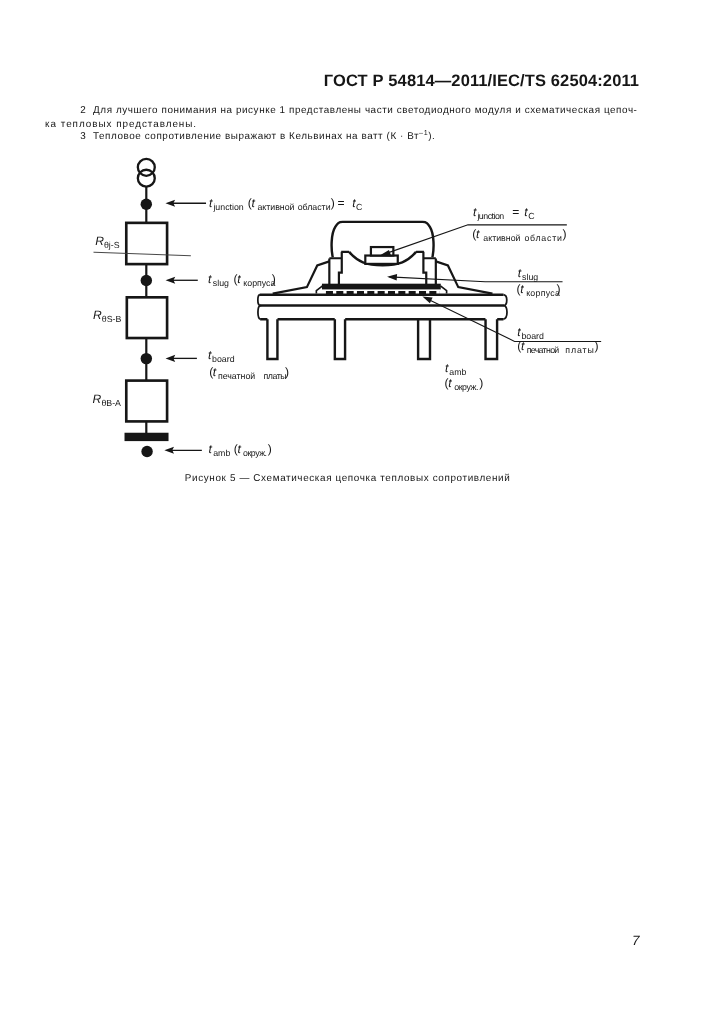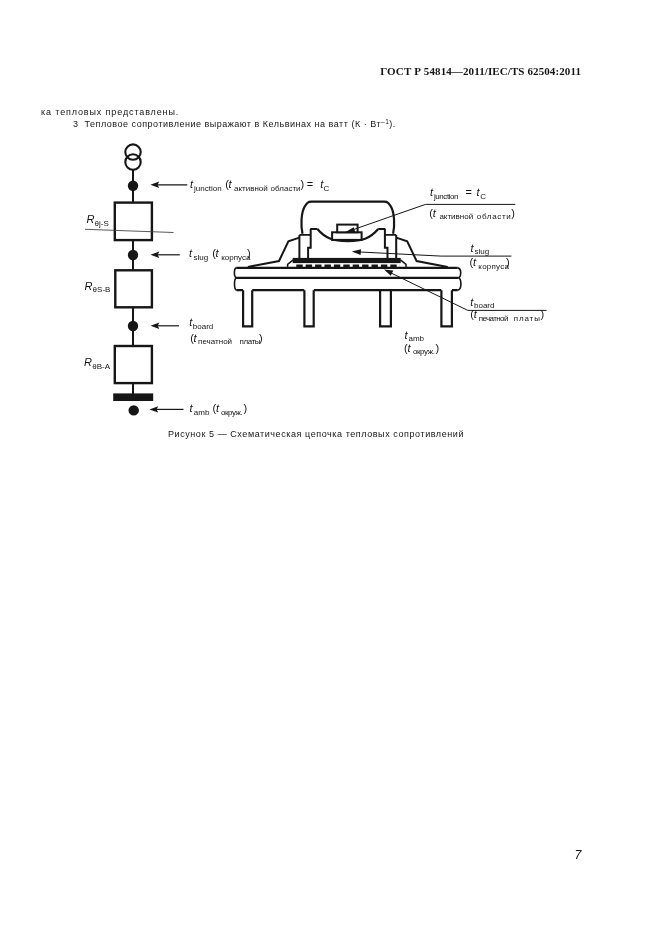--- a/index.html
+++ b/index.html
@@ -4,22 +4,23 @@
 <style>
   html,body{margin:0;padding:0;background:#fff;}
   #page{position:relative;width:661px;height:936px;background:#ffffff;overflow:hidden;
         font-family:"Liberation Sans",sans-serif;color:#161616;}
   .abs{position:absolute;white-space:nowrap;}
 </style>
 </head>
 <body>
 <div id="page">
 
-  <div class="abs" style="right:80px;top:64.5px;font-size:11px;font-weight:bold;letter-spacing:0.1px;font-family:Liberation Serif, serif;">ГОСТ Р 54814—2011/IEC/TS 62504:2011</div>
+  <div class="abs" style="right:80px;top:64.5px;font-size:15px;font-weight:bold;letter-spacing:0.1px;">ГОСТ Р 54814—2011/IEC/TS 62504:2011</div>
 
+  <div class="abs" id="n1" style="left:73px;top:95.3px;font-size:9px;letter-spacing:0.52px;">2&nbsp;&nbsp;Для лучшего понимания на рисунке 1 представлены части светодиодного модуля и схематическая цепоч-</div>
   <div class="abs" id="n2" style="left:41px;top:106.7px;font-size:9px;letter-spacing:0.87px;">ка тепловых представлены.</div>
   <div class="abs" id="n3" style="left:73px;top:118.1px;font-size:9px;letter-spacing:0.51px;">3&nbsp;&nbsp;Тепловое сопротивление выражают в Кельвинах на ватт (К · Вт<span style="font-size:6.5px;vertical-align:3px;">–1</span>).</div>
 
   <div class="abs" id="cap" style="left:168px;top:428.6px;font-size:9px;letter-spacing:0.57px;">Рисунок 5 — Схематическая цепочка тепловых сопротивлений</div>
 
   <div class="abs" style="left:574.6px;top:847.9px;font-size:12.4px;font-style:italic;">7</div>
 
   <svg class="abs" style="left:0;top:0" width="661" height="936" viewBox="0 0 661 936">
     <g stroke="#161616" fill="none" stroke-linejoin="miter" stroke-linecap="butt">
 

